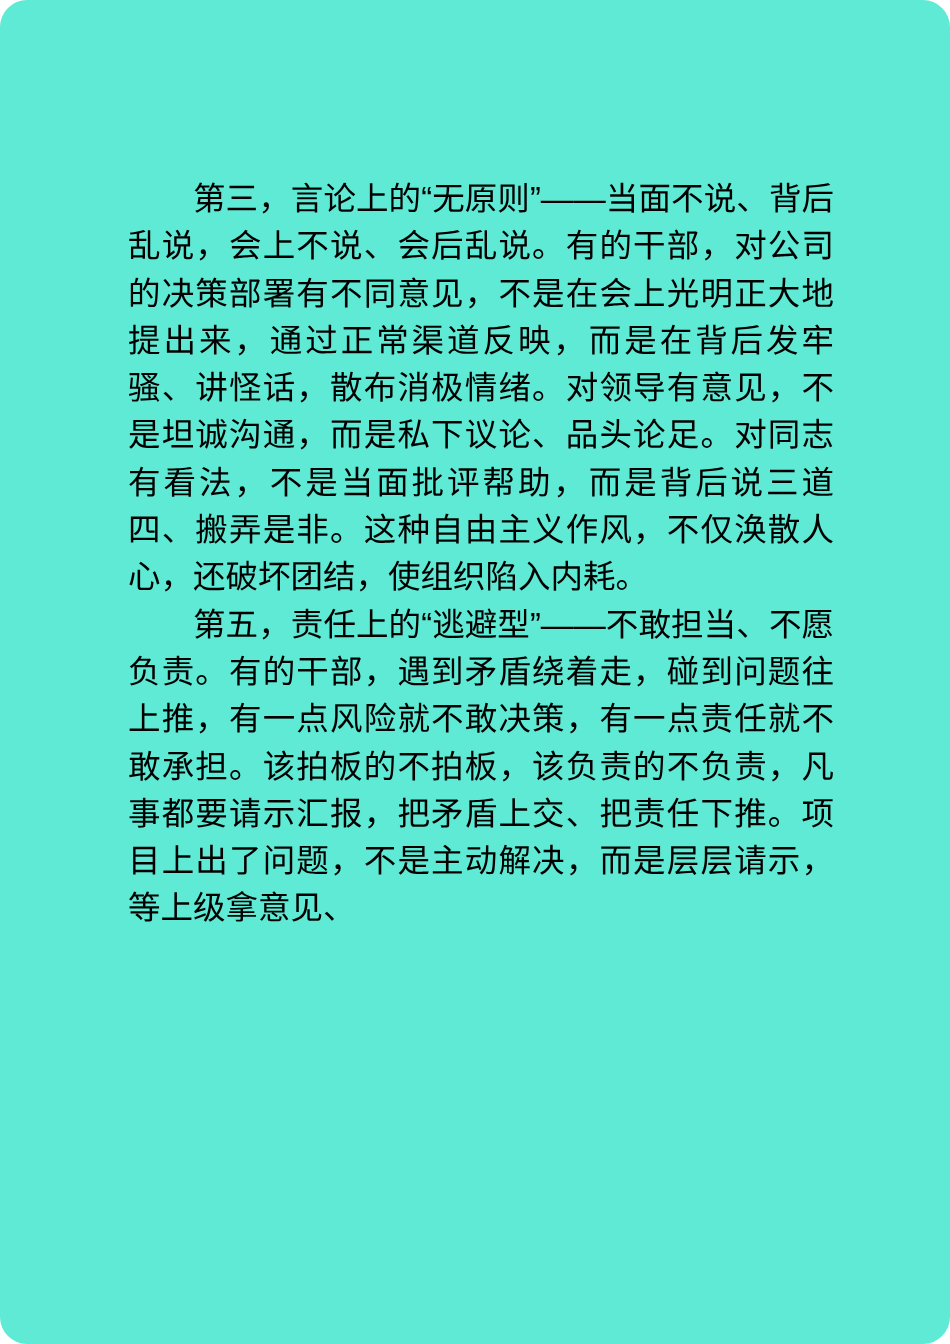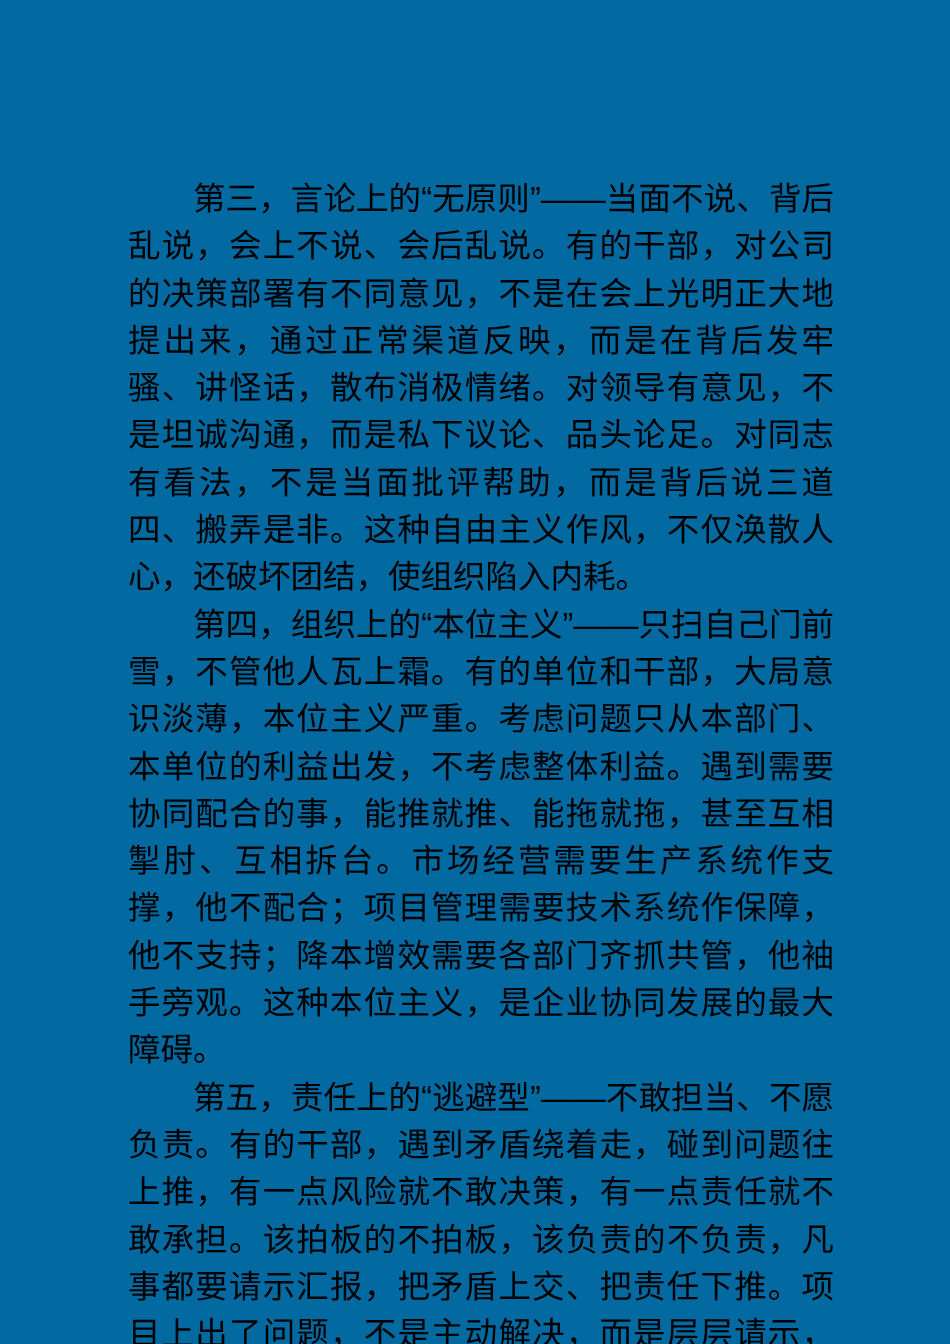--- a/index.html
+++ b/index.html
@@ -6,23 +6,24 @@
   html, body {
     margin: 0;
     padding: 0;
     background: #ffffff;
   }
 
   .page {
     position: relative;
     width: 950px;
     height: 1344px;
-    background: #0369a1;
+    background: #5eead4;
     overflow: hidden;
     box-sizing: border-box;
+    border-radius: 27px;
   }
 
   .doc-body {
     position: absolute;
     left: 128px;
     top: 176px;
     width: 706px;
   }
 
   .para {
@@ -44,16 +45,15 @@
   .para + .para {
     margin-top: 0;
   }
 </style>
 </head>
 <body>
 
 <div class="page">
   <div class="doc-body">
     <p class="para">第三，言论上的“无原则”——当面不说、背后乱说，会上不说、会后乱说。有的干部，对公司的决策部署有不同意见，不是在会上光明正大地提出来，通过正常渠道反映，而是在背后发牢骚、讲怪话，散布消极情绪。对领导有意见，不是坦诚沟通，而是私下议论、品头论足。对同志有看法，不是当面批评帮助，而是背后说三道四、搬弄是非。这种自由主义作风，不仅涣散人心，还破坏团结，使组织陷入内耗。</p>
-    <p class="para">第四，组织上的“本位主义”——只扫自己门前雪，不管他人瓦上霜。有的单位和干部，大局意识淡薄，本位主义严重。考虑问题只从本部门、本单位的利益出发，不考虑整体利益。遇到需要协同配合的事，能推就推、能拖就拖，甚至互相掣肘、互相拆台。市场经营需要生产系统作支撑，他不配合；项目管理需要技术系统作保障，他不支持；降本增效需要各部门齐抓共管，他袖手旁观。这种本位主义，是企业协同发展的最大障碍。</p>
     <p class="para">第五，责任上的“逃避型”——不敢担当、不愿负责。有的干部，遇到矛盾绕着走，碰到问题往上推，有一点风险就不敢决策，有一点责任就不敢承担。该拍板的不拍板，该负责的不负责，凡事都要请示汇报，把矛盾上交、把责任下推。项目上出了问题，不是主动解决，而是层层请示，等上级拿意见、</p>
   </div>
 </div>
 
 </body></html>

